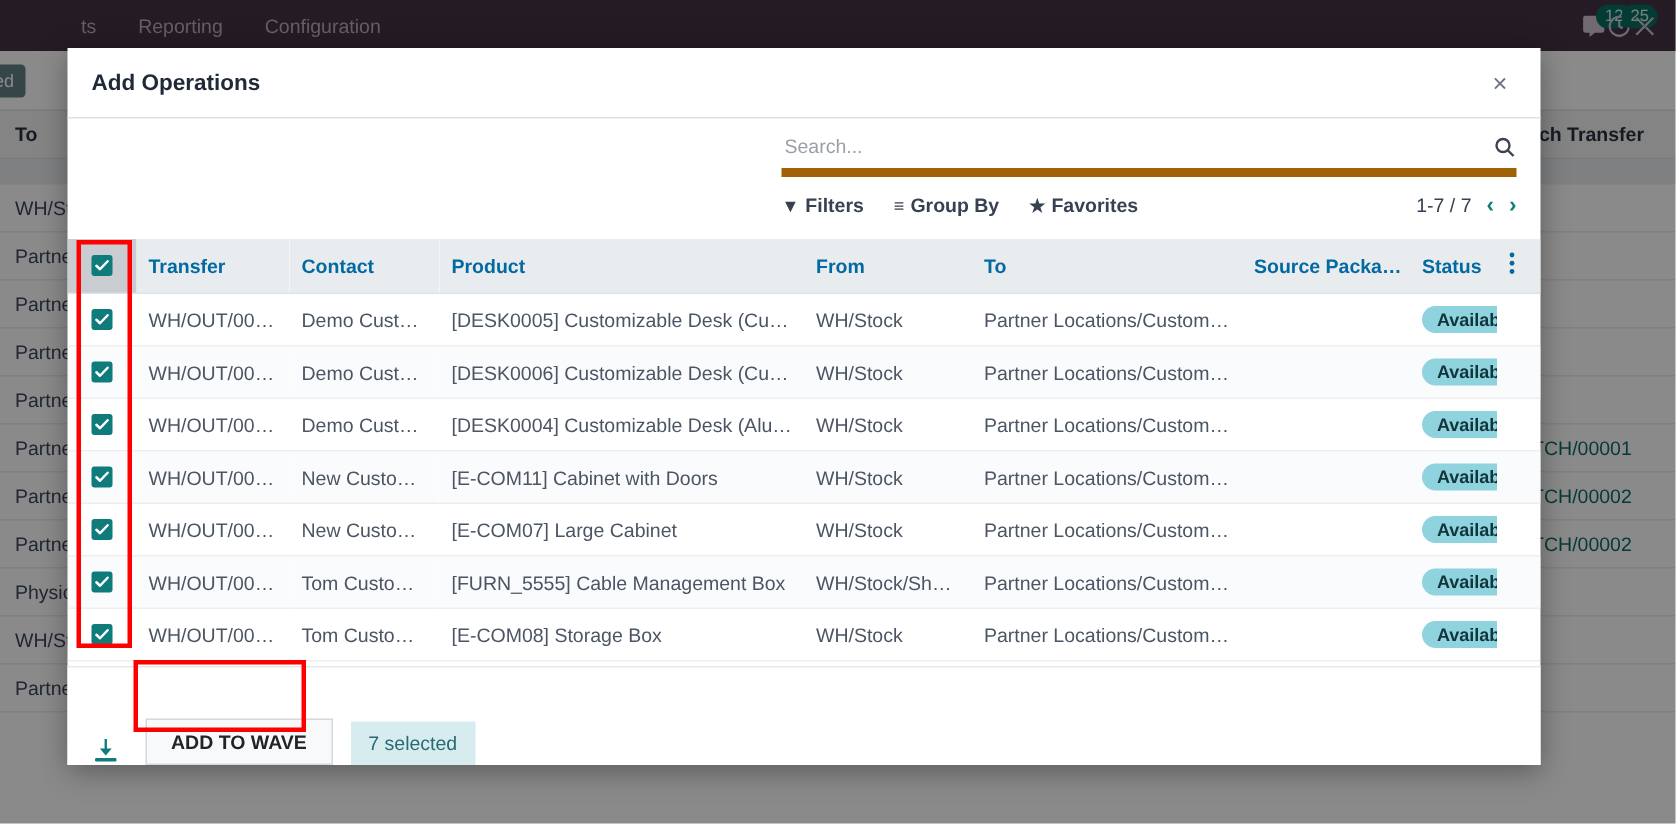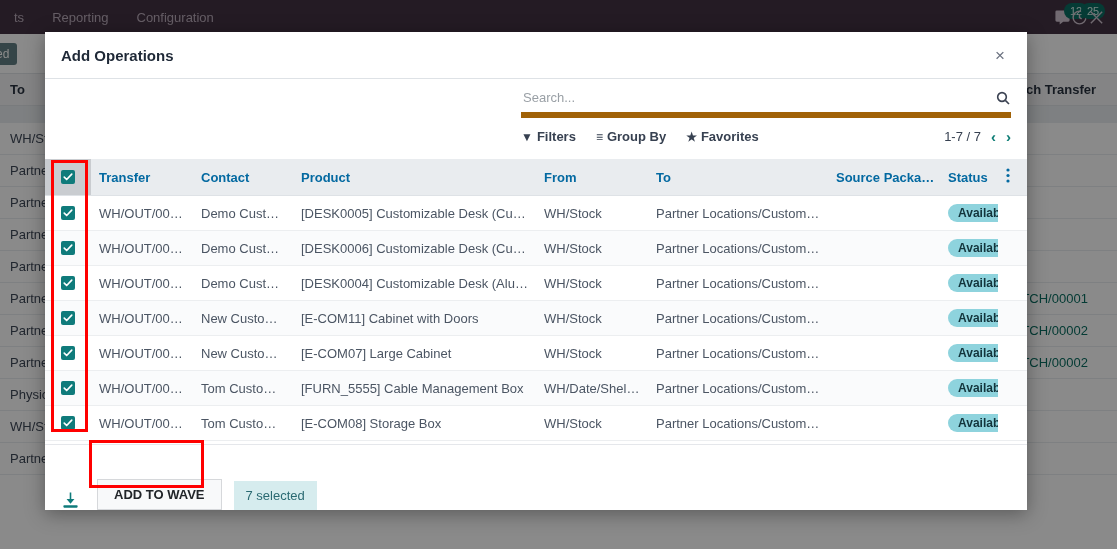--- a/index.html
+++ b/index.html
@@ -13,21 +13,21 @@
   }
 
   
   #app-background {
     position: absolute; inset: 0;
     background: #ffffff;
   }
   #navbar {
     position: absolute; top: 0; left: 0; right: 0; height: 34px;
     background: #3c2b3c;
-    display: flex; align-items: center;
+    display: flex; align-items: center; padding-left: 40px;
   }
   .nav-item {
     color: #b9aab9; font-size: 13px;
     padding: 0 14px; white-space: nowrap;
   }
   .nav-right { margin-left: auto; display: flex; align-items: center; padding-right: 12px; }
   .nav-icon-wrap { position: relative; display: flex; align-items: center; color: #cfc2cf; }
   .nav-badge {
     position: absolute; top: -6px; left: 10px;
     background: #00695c; color: #d7f0ec;
@@ -507,21 +507,21 @@
             </tr>
             <tr>
               <td class="cbcol"><span class="cb">
                   <svg width="10" height="10" viewBox="0 0 12 12">
                     <path d="M1.5 6.2L4.4 9 10.5 2.6" fill="none" stroke="#fff" stroke-width="2" stroke-linecap="round" stroke-linejoin="round"></path>
                   </svg>
                 </span></td>
               <td>WH/OUT/000…</td>
               <td>Tom Customer</td>
               <td>[FURN_5555] Cable Management Box</td>
-              <td>WH/Date/Shelf…</td>
+              <td>WH/Stock/Shelf…</td>
               <td>Partner Locations/Custome…</td>
               <td></td>
               <td><span class="badge-available">Available</span></td>
               <td></td>
             </tr>
             <tr>
               <td class="cbcol"><span class="cb">
                   <svg width="10" height="10" viewBox="0 0 12 12">
                     <path d="M1.5 6.2L4.4 9 10.5 2.6" fill="none" stroke="#fff" stroke-width="2" stroke-linecap="round" stroke-linejoin="round"></path>
                   </svg>

